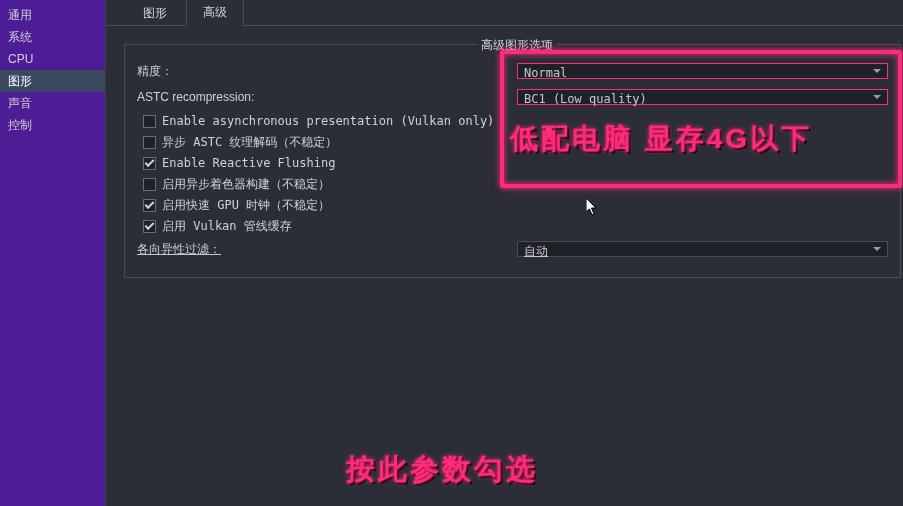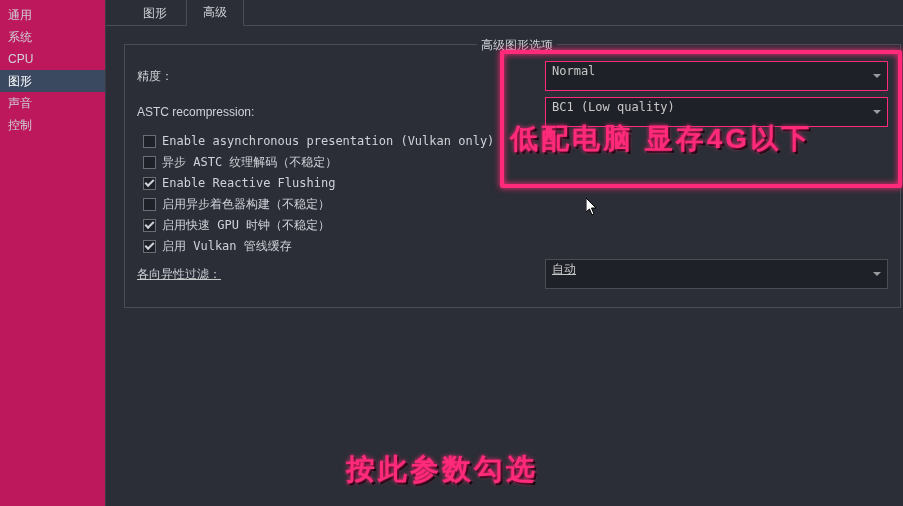--- a/index.html
+++ b/index.html
@@ -7,21 +7,21 @@
     width: 903px; height: 506px;
     background: #2b2e36;
     font-family: "Microsoft YaHei", "SimSun", Tahoma, sans-serif;
     font-size: 12px;
     color: #c8c8c8;
     overflow: hidden;
   }
   .root { display: flex; width: 100%; height: 100%; }
   .sidebar {
     width: 106px;
-    background: #be185d;
+    background: #4c1d95;
     border-right: 1px solid #3a3d44;
     padding-top: 4px;
   }
   .sidebar-item {
     padding: 4px 6px 4px 8px;
     font-size: 12px;
     color: #cfd2d8;
     cursor: default;
     line-height: 14px;
   }
@@ -75,34 +75,33 @@
     background: #2b2e36;
     padding: 0 4px;
     font-size: 12px;
     color: #cfd2d8;
   }
   .formrow {
     display: flex;
     align-items: center;
     margin-bottom: 6px;
     min-height: 20px;
-    gap: 28px;
   }
   .labelcol {
     width: 380px;
     font-size: 12px;
     color: #cfd2d8;
   }
   .fieldcol {
     flex: 1;
   }
   .select {
     background: #1f2128;
     border: 1px solid #4a4d54;
-    height: 30px;
+    height: 16px;
     line-height: 18px;
     padding: 0 20px 0 6px;
     color: #c8c8c8;
     font-size: 12px;
     position: relative;
     font-family: "SimSun", monospace;
   }
   .select.hl { border-color: #ff2a7a; }
   .select .caret {
     position: absolute;

